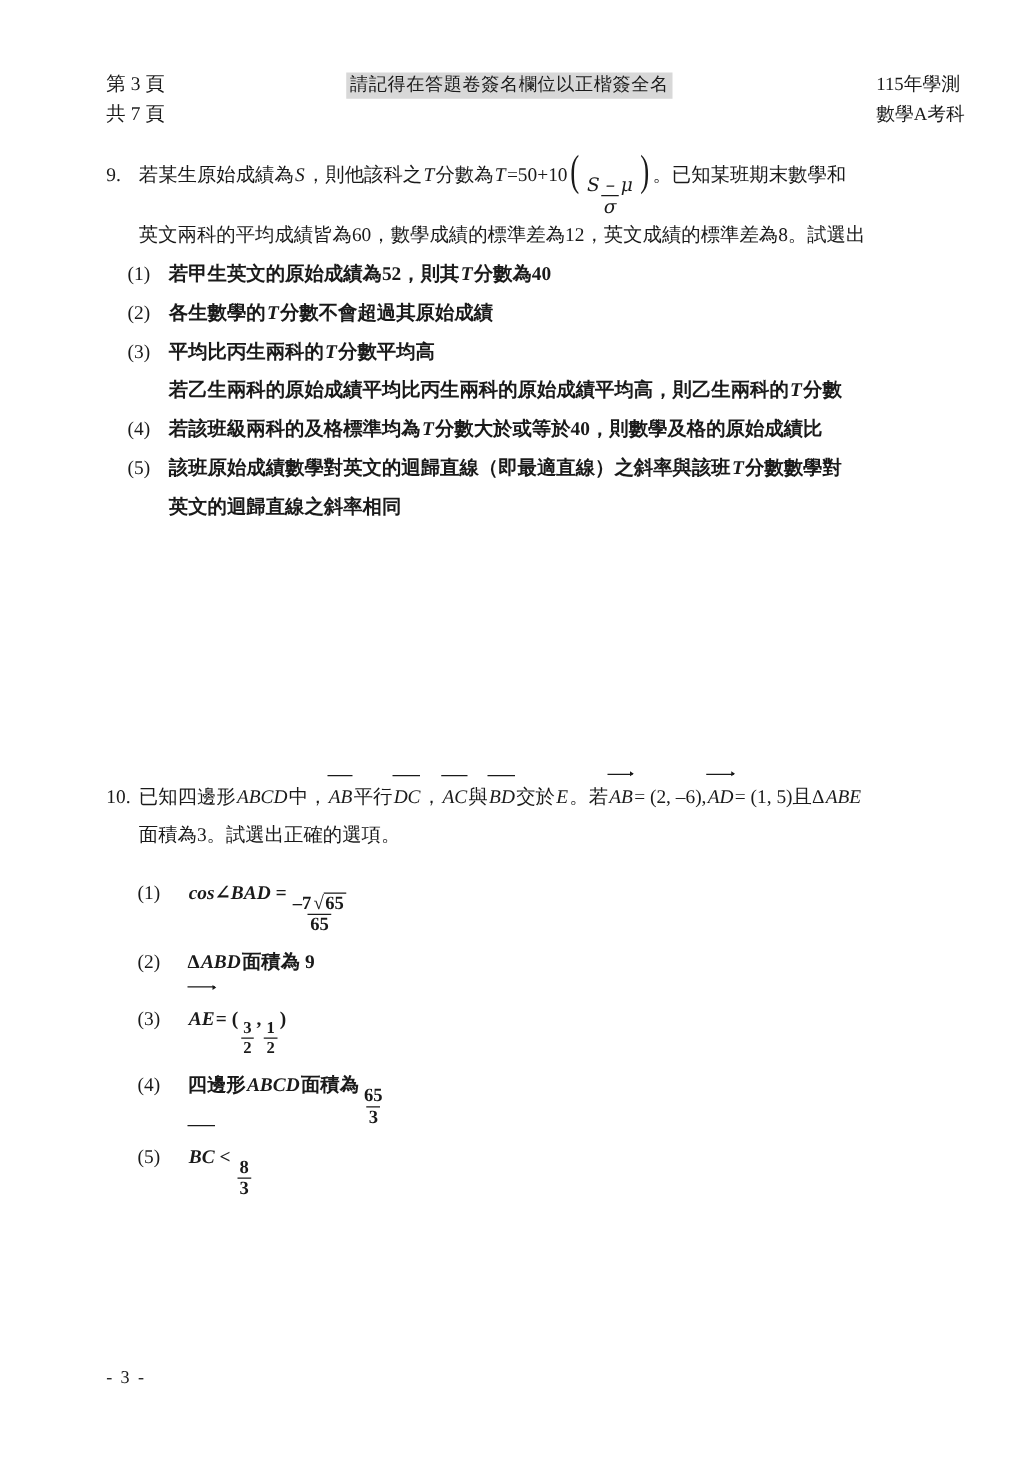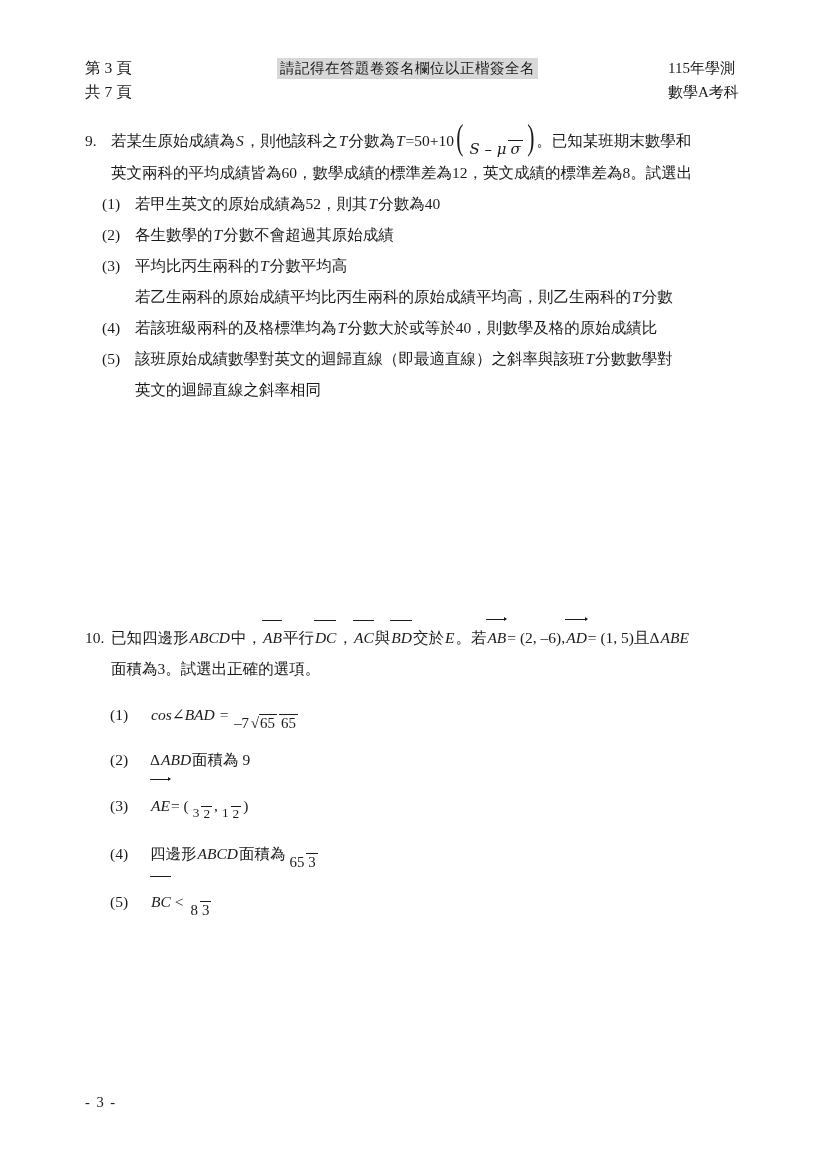--- a/index.html
+++ b/index.html
@@ -42,21 +42,21 @@
     left: 277px; top: 2px;
     background: #d8d8d8;
     padding: 1px 3px;
     font-size: 14.5px;
     letter-spacing: 0.5px;
     line-height: 19px;
     white-space: nowrap;
   }
   .hdr-right {
     position: absolute;
-    left: 668px; top: 0;
+    left: 701px; top: 0;
     font-size: 15px;
     line-height: 24px;
     white-space: nowrap;
   }
 
   
   .question {
     position: absolute;
     font-size: 15.5px;
     line-height: 31px;
@@ -77,39 +77,39 @@
   
   .opts { margin-top: 0; }
   .opt {
     display: flex;
     align-items: flex-start;
   }
   .opt-label {
     flex: 0 0 auto;
     white-space: nowrap;
   }
-  .opt-text { flex: 1 1 auto; }
+  .opt-text { flex: 1 1 auto; font-weight: bold; }
 
   
   .mi {
     font-family: "Liberation Serif", "DejaVu Serif", serif;
     font-style: italic;
     padding: 0 1px;
   }
   .mn {
     font-family: "Liberation Serif", "DejaVu Serif", serif;
     font-style: normal;
   }
   .mgreek {
     font-family: "DejaVu Serif", "Liberation Serif", serif;
     font-style: italic;
   }
   .frac {
     display: inline-flex;
-    flex-direction: row;
+    flex-direction: column;
     align-items: center;
     vertical-align: -0.52em;
     padding: 0 2px;
     line-height: 1.08;
     font-size: 0.96em;
   }
   .frac .fnum { display: block; padding: 0 2px; }
   .frac .fden {
     display: block;
     padding: 0 2px;

